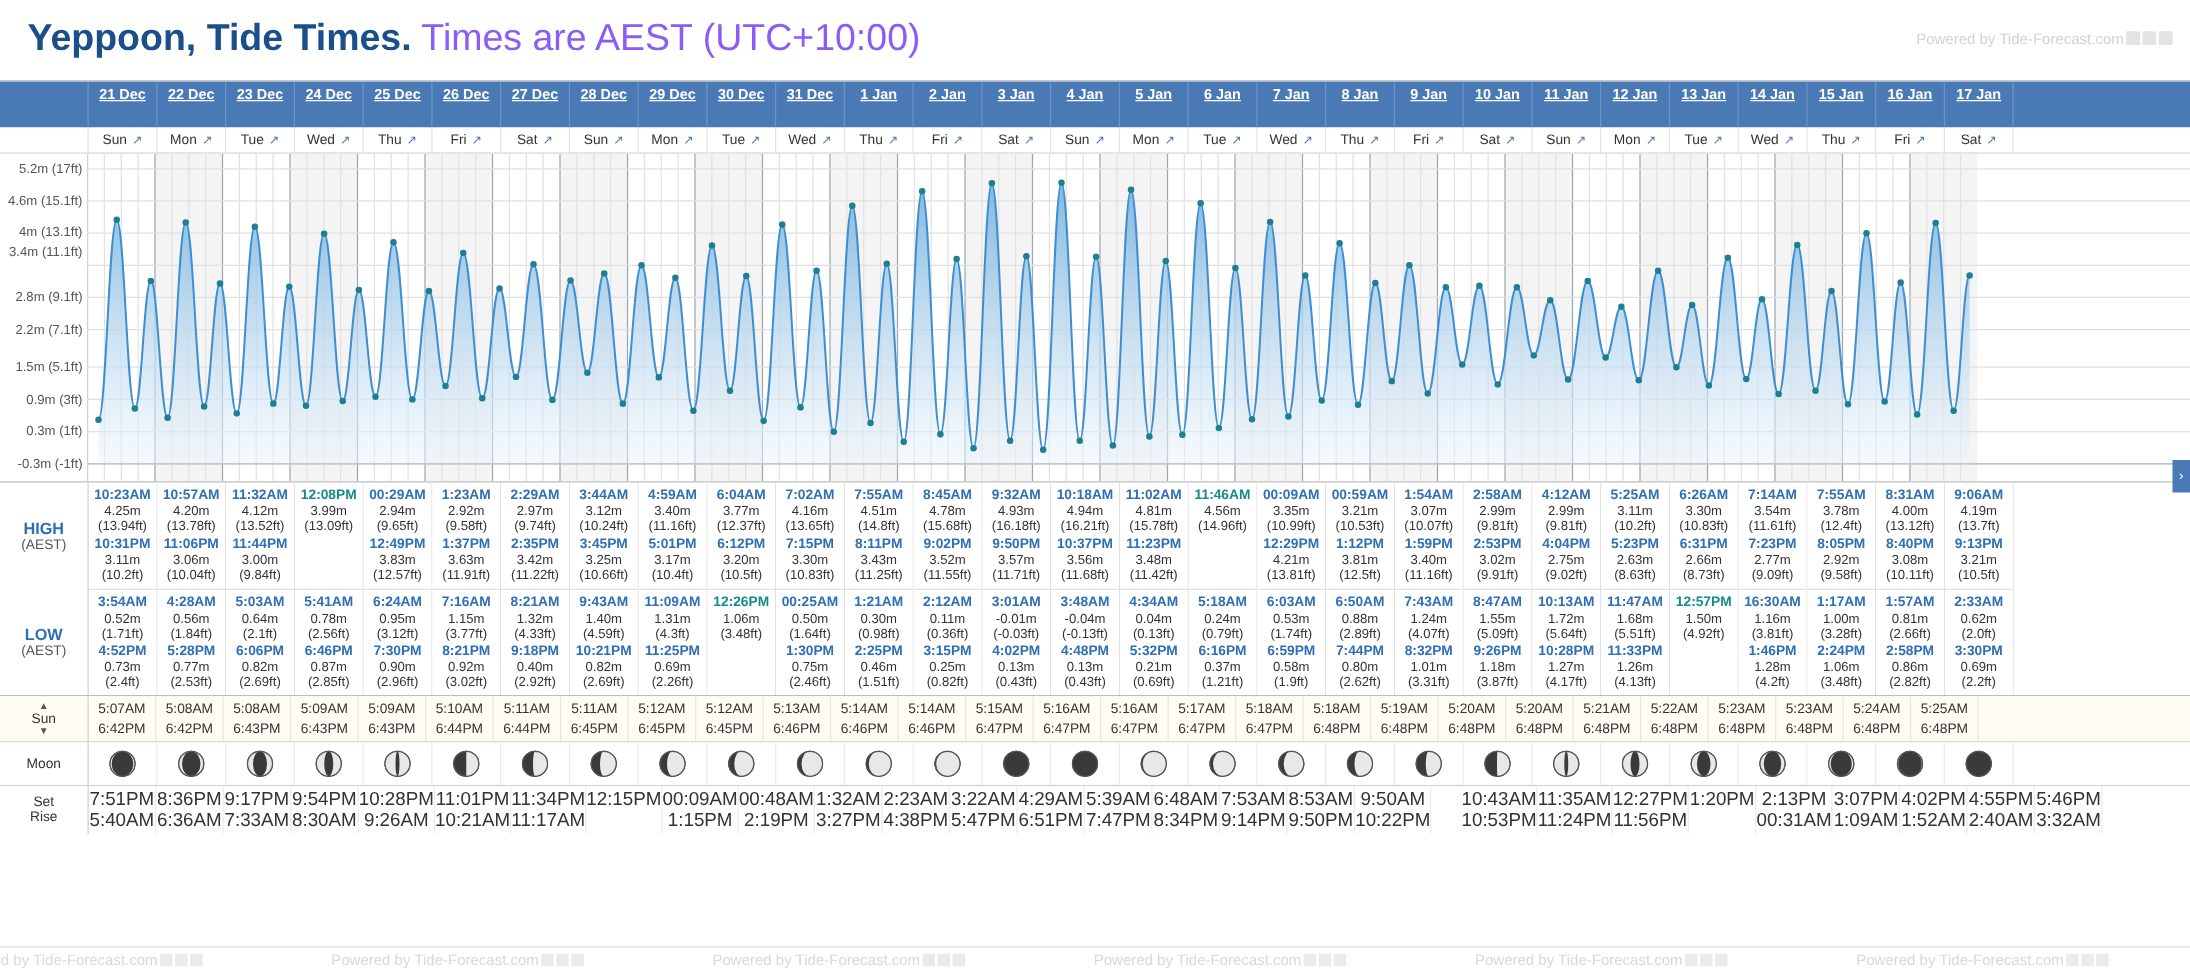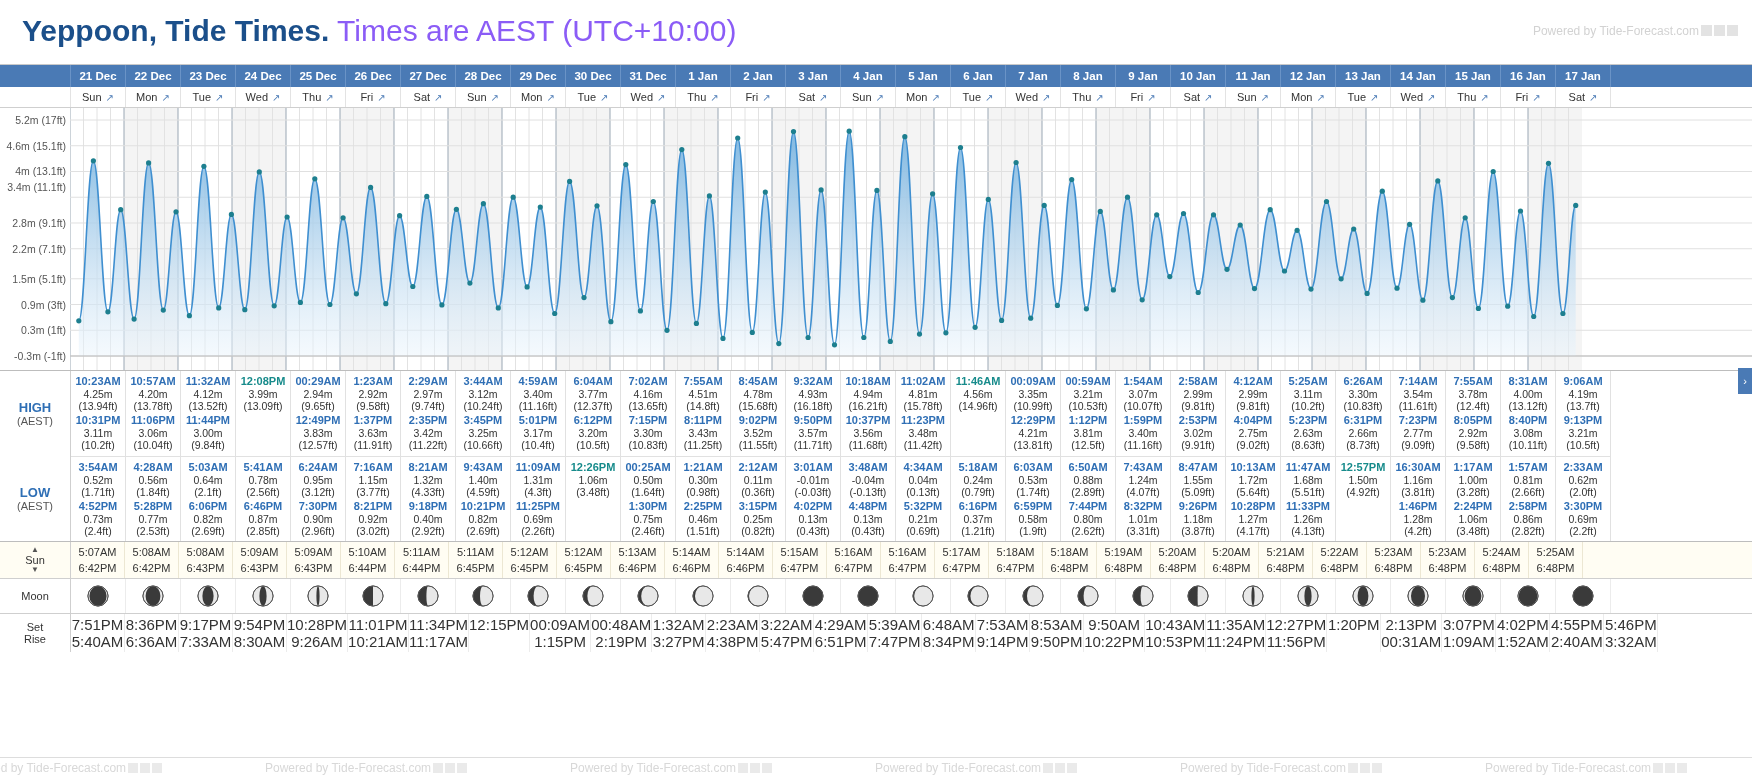--- a/index.html
+++ b/index.html
@@ -12,21 +12,21 @@
 
   
   .header{height:64px;border-bottom:1px solid #c9c9c9;position:relative;background:#fff;}
   .title{position:absolute;left:22px;top:14px;font-size:30px;white-space:nowrap;}
   .title .b{font-weight:bold;color:#1b4f8a;}
   .title .n{color:#8b5cf6;}
   .powered{position:absolute;right:14px;top:24px;font-size:12px;color:#d2d2d2;white-space:nowrap;}
   .powered .sq{display:inline-block;width:11px;height:11px;background:#e3e3e3;margin-left:2px;vertical-align:-1px;}
 
   
-  .daystrip{display:flex;height:22px;background:#4a7ab5;color:#fff;}
+  .daystrip{display:flex;height:37px;background:#4a7ab5;color:#fff;text-decoration:underline;}
   .daystrip .cell{
     flex:0 0 auto;border-right:1px solid #6a93c6;
     font-size:11.5px;font-weight:bold;text-align:center;line-height:22px;
     overflow:hidden;white-space:nowrap;
   }
   .dowstrip{display:flex;height:20px;background:#fff;border-bottom:1px solid #cfcfcf;}
   .dowstrip .cell{
     flex:0 0 auto;border-right:1px solid #e3e3e3;
     font-size:11px;color:#333;text-align:center;line-height:20px;white-space:nowrap;
   }
@@ -1628,21 +1628,21 @@
           <div>9:14PM</div>
         </div>
         <div class="mscol" style="flex-basis: 54px;">
           <div>8:53AM</div>
           <div>9:50PM</div>
         </div>
         <div class="mscol" style="flex-basis: 54px;">
           <div>9:50AM</div>
           <div>10:22PM</div>
         </div>
-        <div class="mscol" style="flex-basis: 54px;">
+        <div class="mscol" style="flex-basis: 54px; margin-left: 24px;">
           <div>10:43AM</div>
           <div>10:53PM</div>
         </div>
         <div class="mscol" style="flex-basis: 54px;">
           <div>11:35AM</div>
           <div>11:24PM</div>
         </div>
         <div class="mscol" style="flex-basis: 54px;">
           <div>12:27PM</div>
           <div>11:56PM</div>

